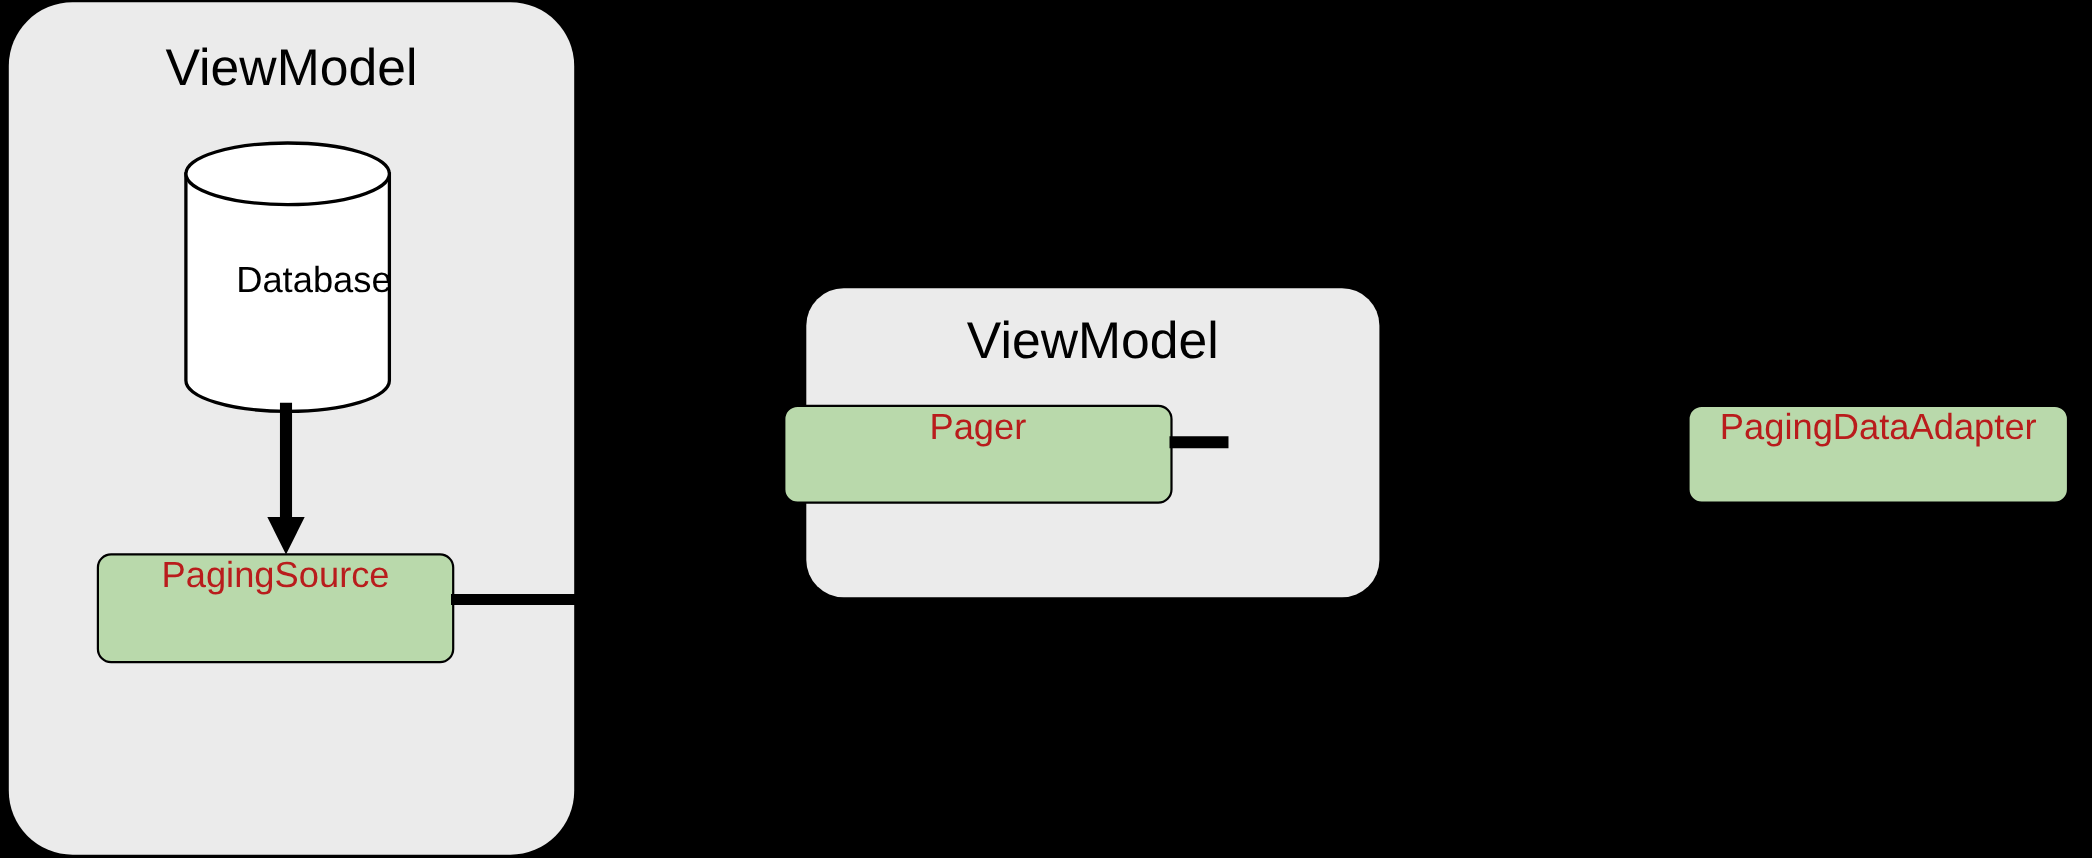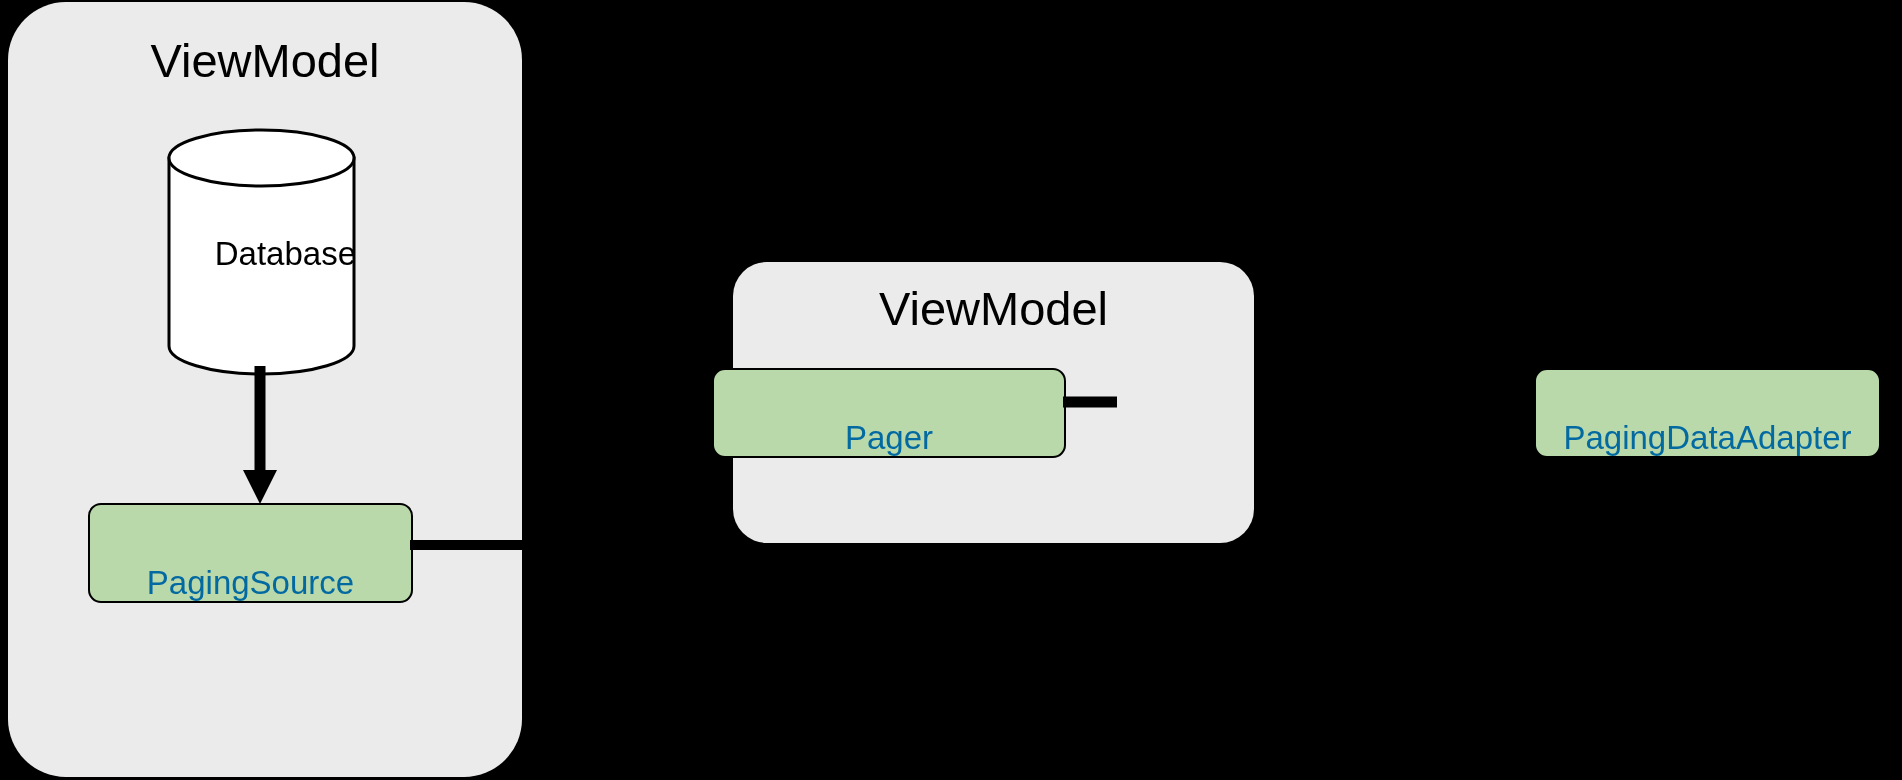--- a/index.html
+++ b/index.html
@@ -66,23 +66,23 @@
   }
 
   
   .node {
     position: absolute;
     background: #b9d9ab;
     border: 2px solid #000000;
     border-radius: 13px;
     box-sizing: border-box;
     display: flex;
-    align-items: flex-end;
+    align-items: flex-start;
     justify-content: center;
-    color: #0369a1;
+    color: #b91c1c;
     font-size: 33px;
     line-height: 36px;
     white-space: nowrap;
   }
   #node-pagingsource {
     left: 88px;
     top: 503px;
     width: 325px;
     height: 100px;
   }

